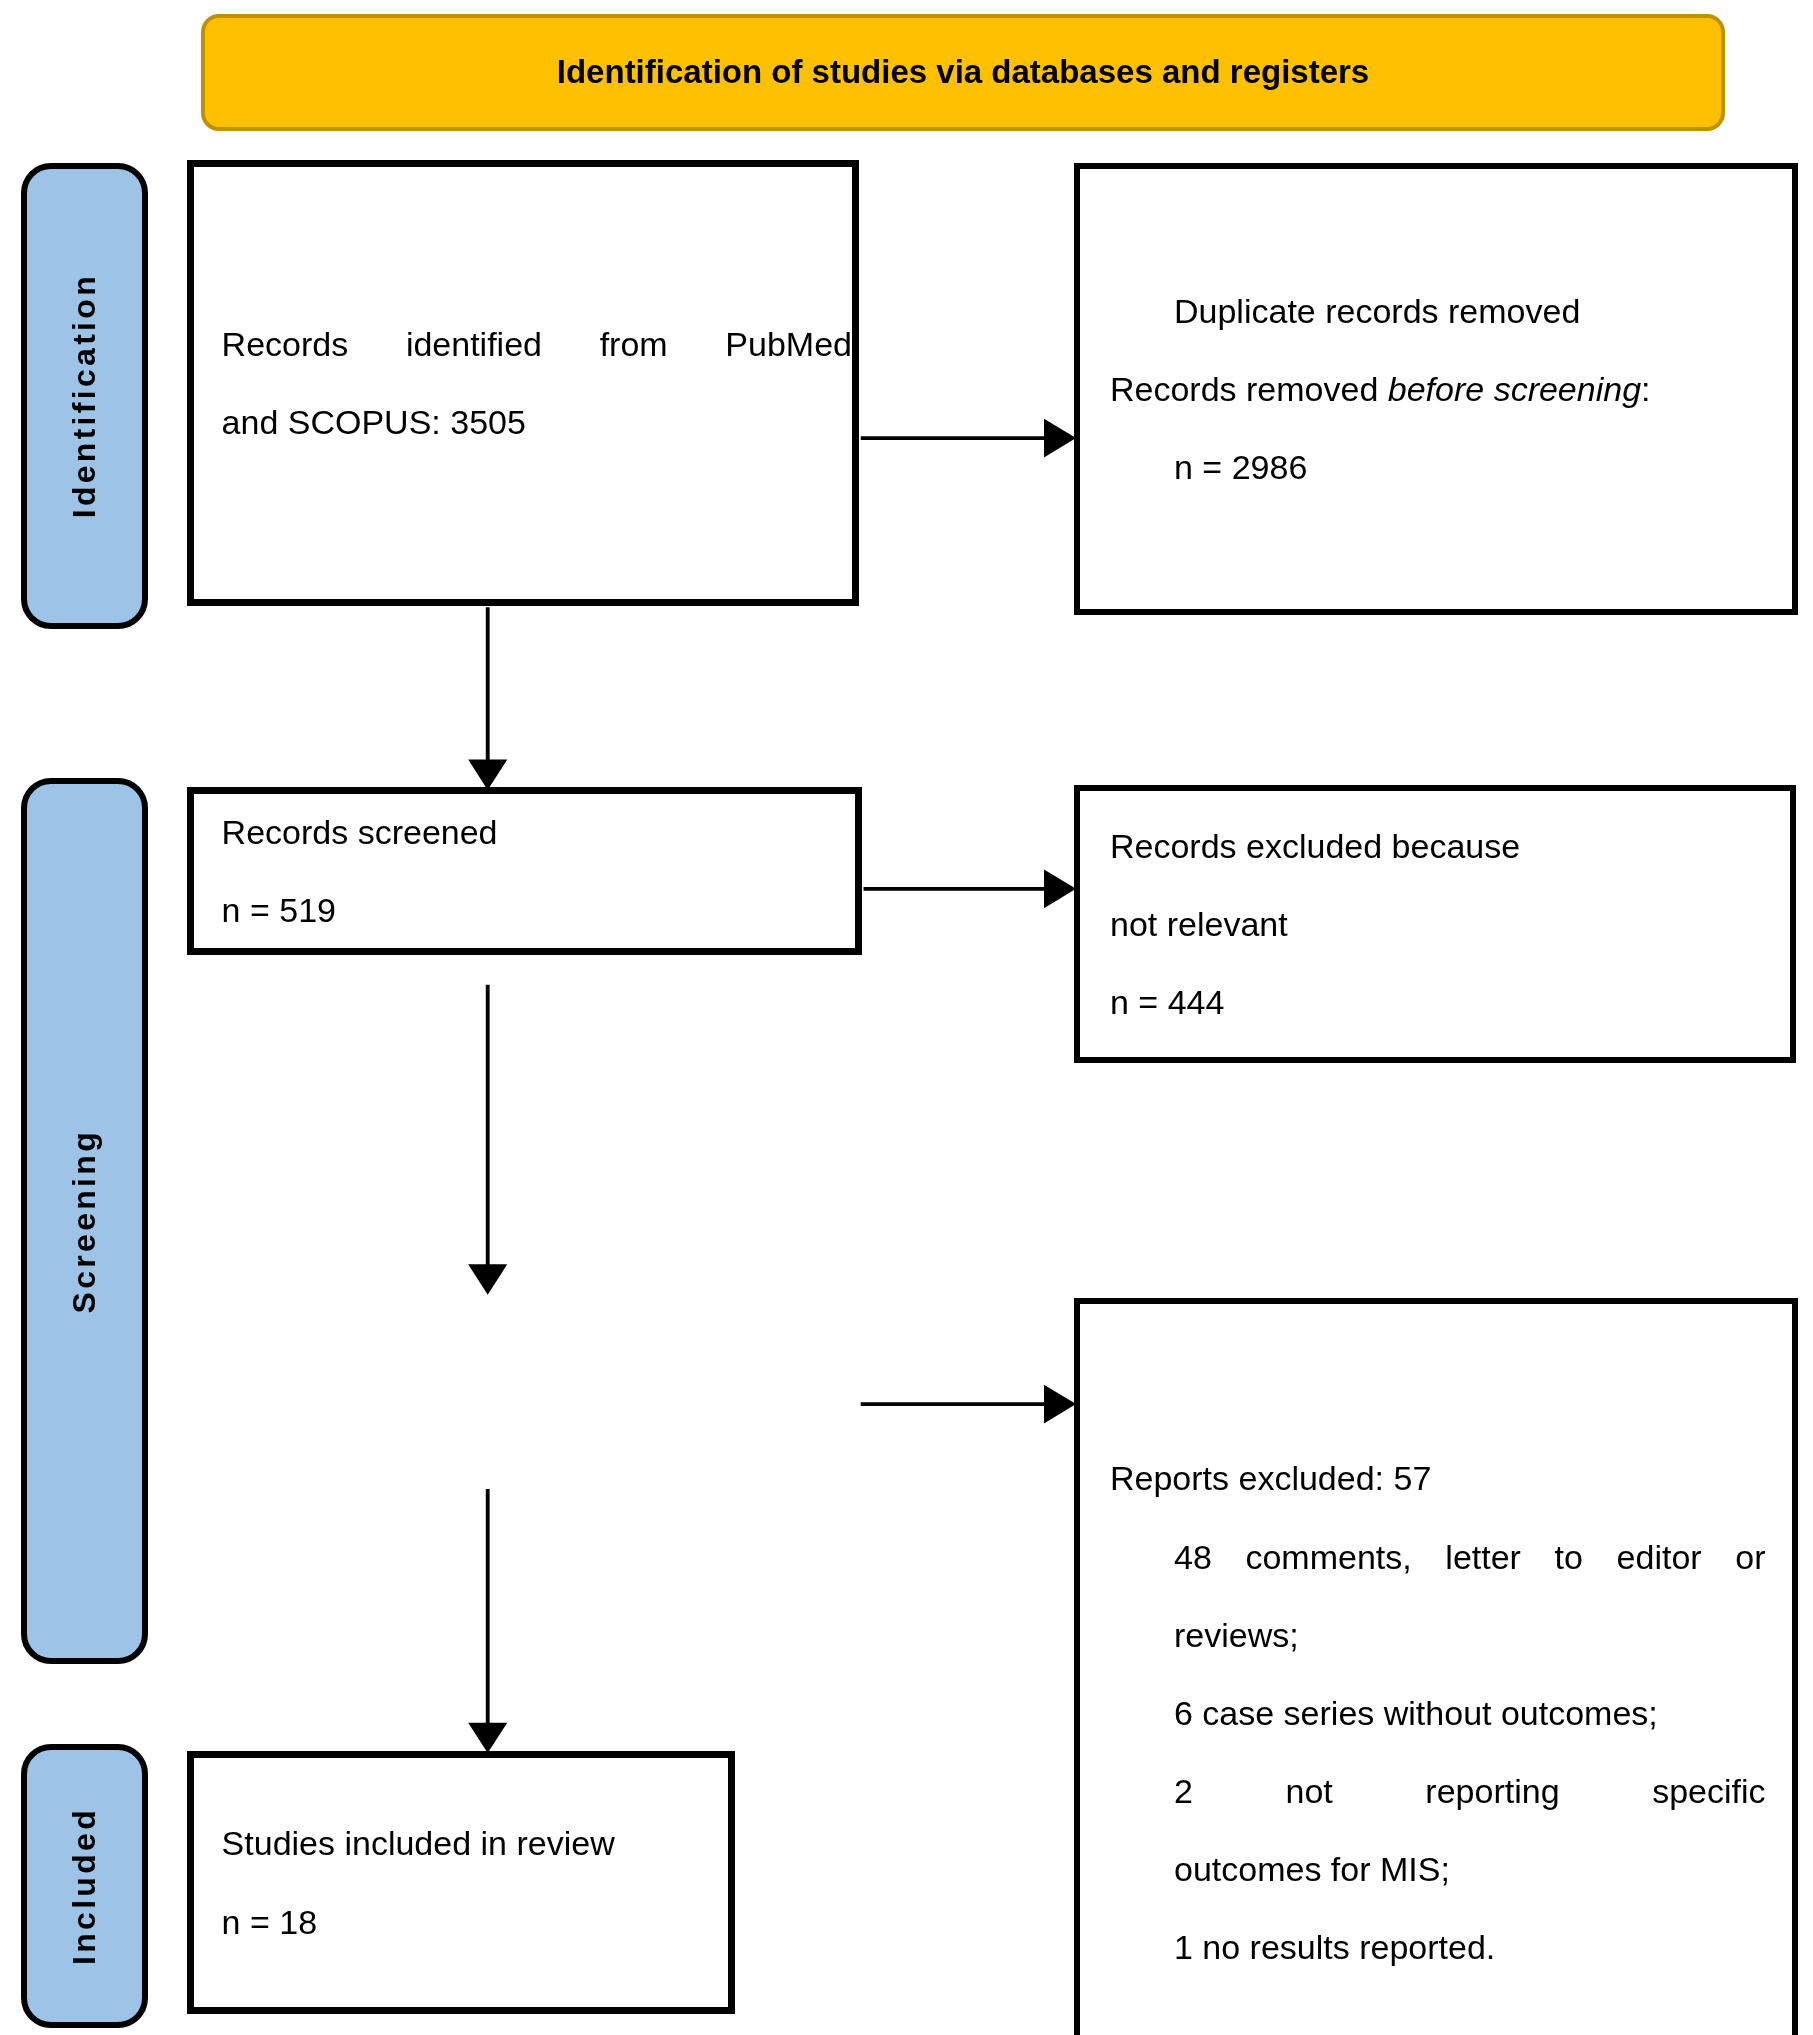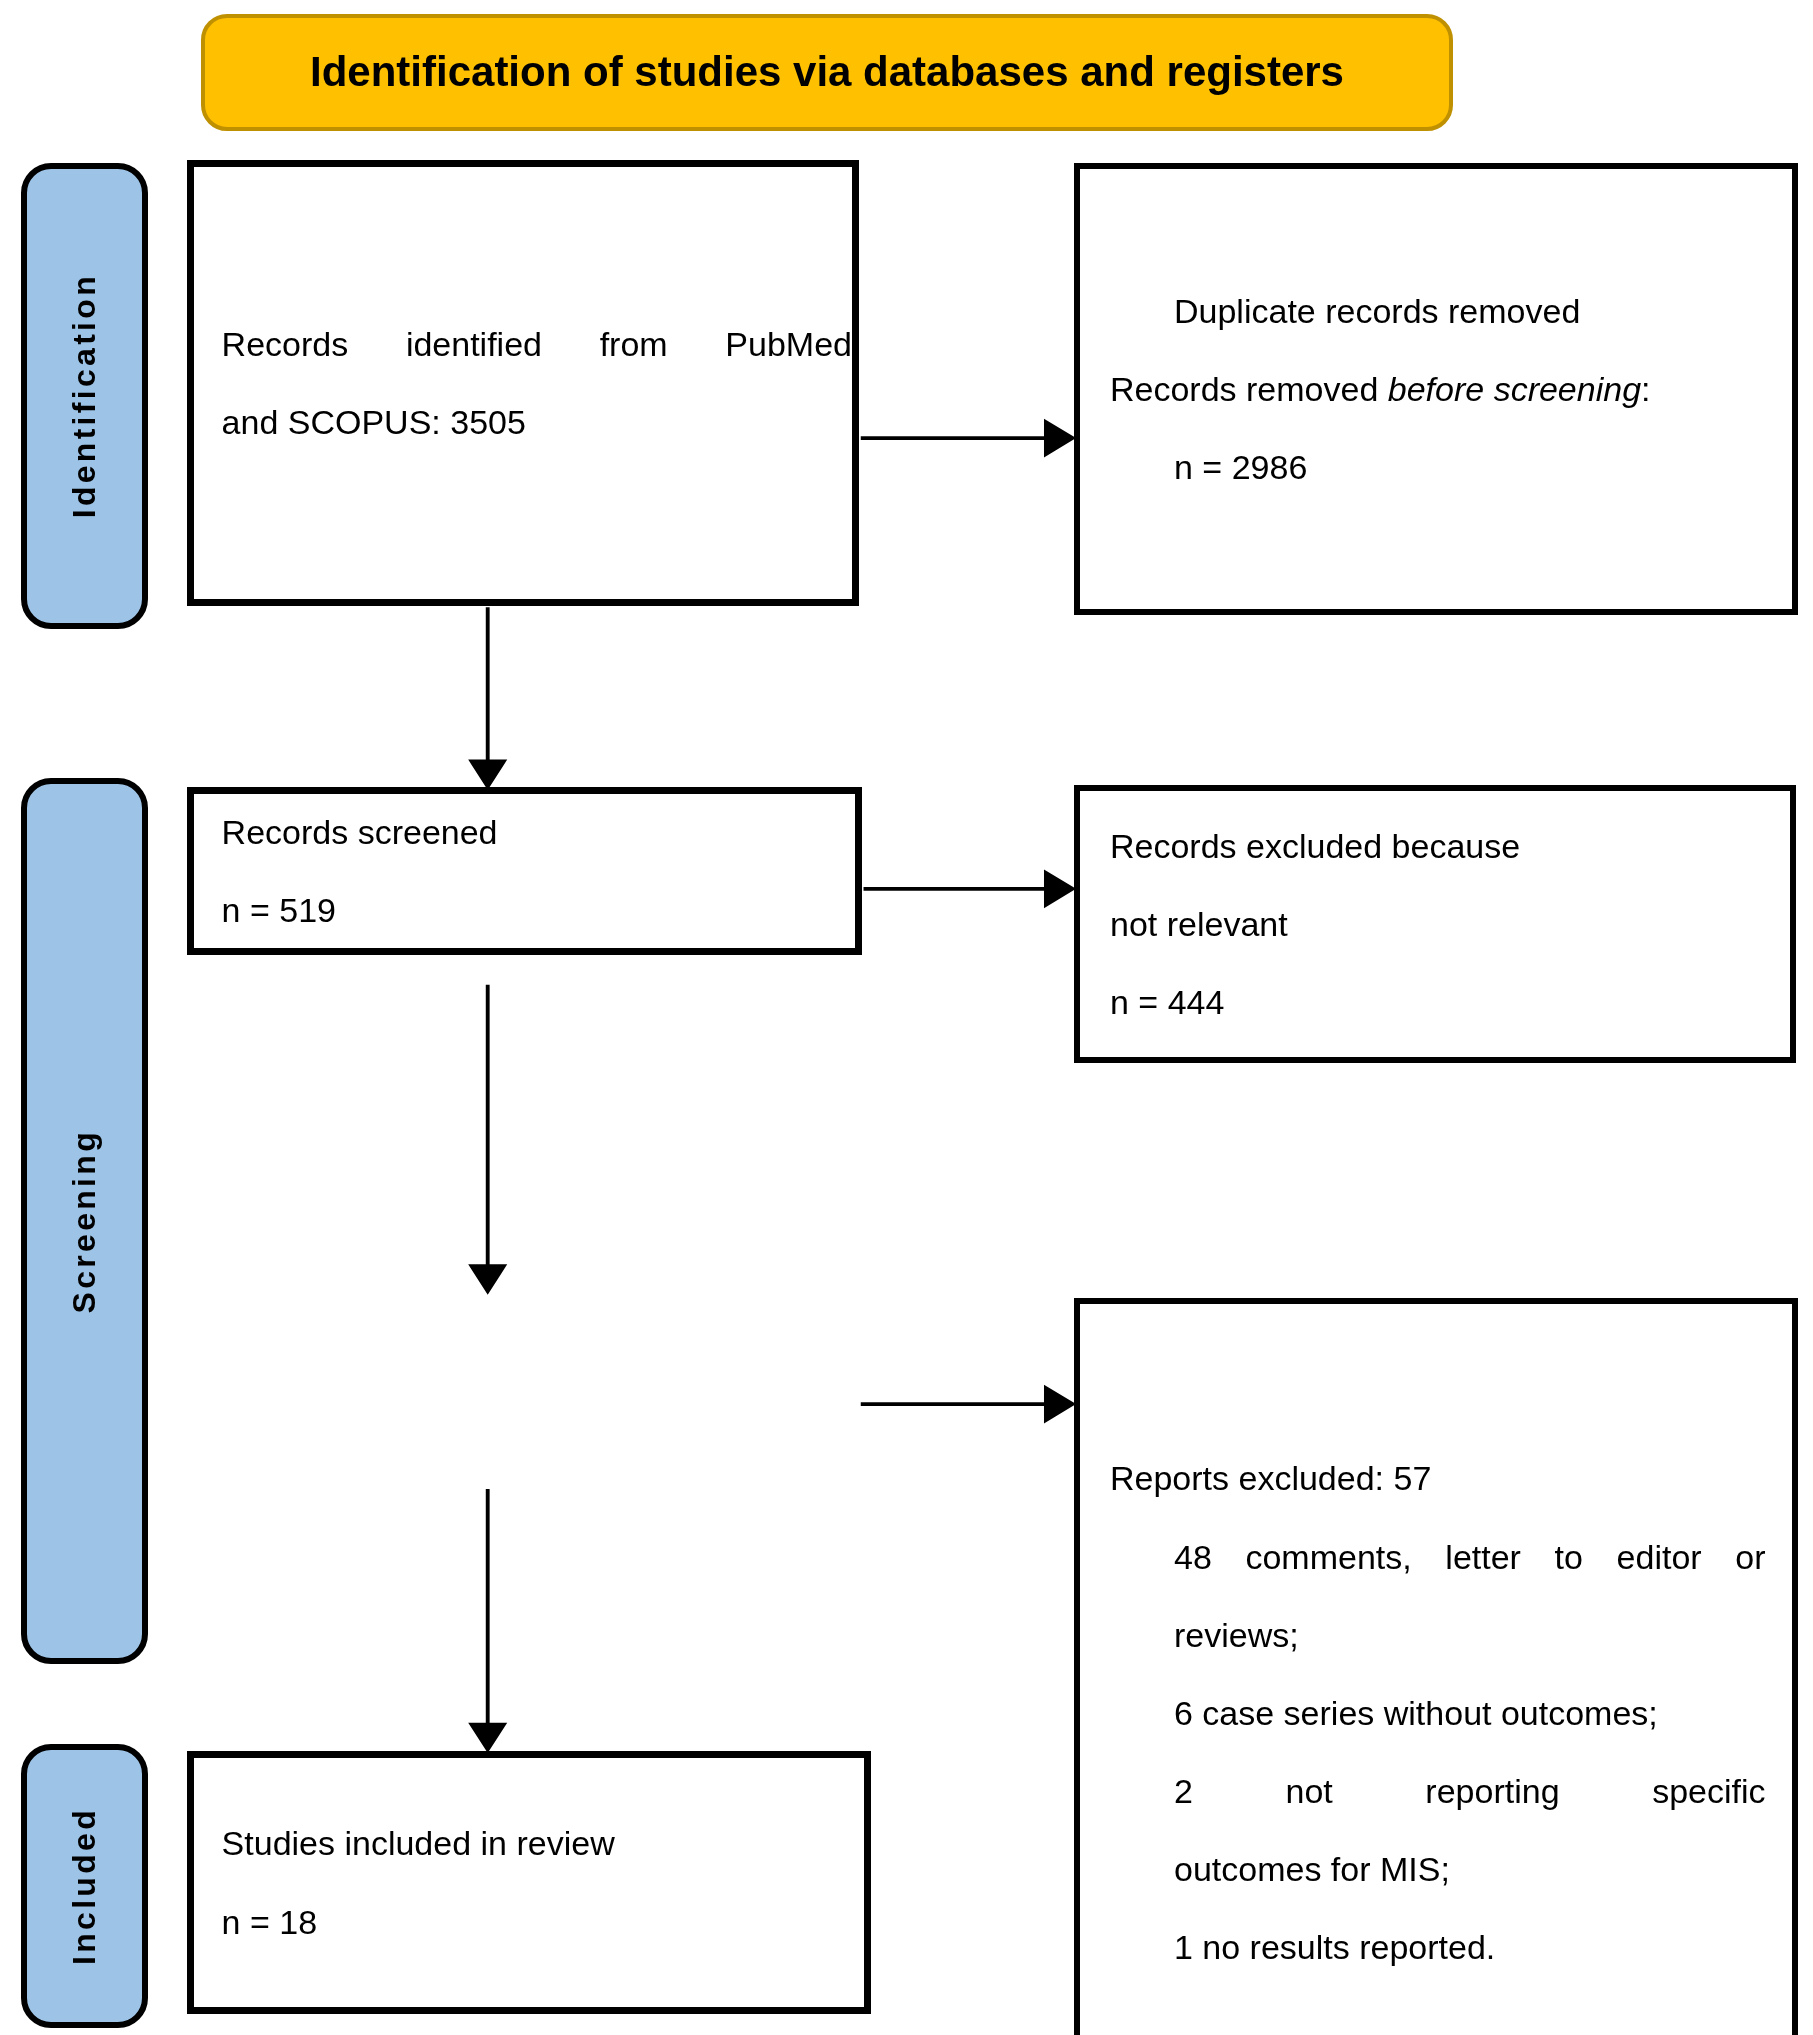--- a/index.html
+++ b/index.html
@@ -2,26 +2,26 @@
 <html style="--banner-fill: #FFC000; --banner-border: #BF9000; --stage-fill: #9DC3E6;font-size:8.8px"><head>
 <meta charset="utf-8">
 <style>
   html,body{margin:0;padding:0;background:#ffffff;}
   .canvas{
     position:relative;width:1813px;height:2035px;background:#ffffff;
     font-family:"Liberation Sans",sans-serif;color:#000;
   }
   
   .banner{
-    position:absolute;left:201px;top:13.8px;width:1252px;height:117px;
+    position:absolute;left:201px;top:13.8px;width:1524px;height:117px;
     background:var(--banner-fill,#FFC000);
     border:4.4px solid var(--banner-border,#BF9000);
-    border-radius:26px;box-sizing:border-box;
+    border-radius:18px;box-sizing:border-box;
     display:flex;align-items:center;justify-content:center;
-    font-weight:bold;font-size:42px;
+    font-weight:bold;font-size:33px;
   }
   
   .stage{
     position:absolute;left:21px;width:127px;
     background:var(--stage-fill,#9DC3E6);
     border:6.6px solid #000;border-radius:30px;box-sizing:border-box;
     display:flex;align-items:center;justify-content:center;
   }
   .stage span{
     writing-mode:vertical-rl;transform:rotate(180deg);
@@ -38,21 +38,21 @@
   }
   .fbox .ln{padding-left:27.6px;}
   .fbox.right{border-width:6px}
   .fbox.right .ln{padding-left:30px;padding-right:26.5px;}
   .fbox .ln.indent{padding-left:94px;}
   .fbox .ln.stretch{text-align:justify;text-align-last:justify;}
   .it{font-style:italic}
   #box-records-identified{left:187px;top:160px;width:672px;height:446px}
   #box-records-screened{left:187px;top:787px;width:675px;height:168px}
   #box-reports-assessed{left:187px;top:1292px;width:675px;height:197px}
-  #box-studies-included{left:187px;top:1751px;width:684px;height:263px}
+  #box-studies-included{left:187px;top:1751px;width:548px;height:263px}
   #box-records-removed{left:1074px;top:163px;width:724px;height:452px}
   #box-records-excluded{left:1074px;top:785px;width:722px;height:278px}
   #box-reports-excluded{left:1074px;top:1298px;width:724px;height:830px}
   
   .arrows{position:absolute;left:0;top:0;width:1813px;height:2035px;pointer-events:none;}
 </style>
 </head>
 <body>
 
 <div class="canvas">

